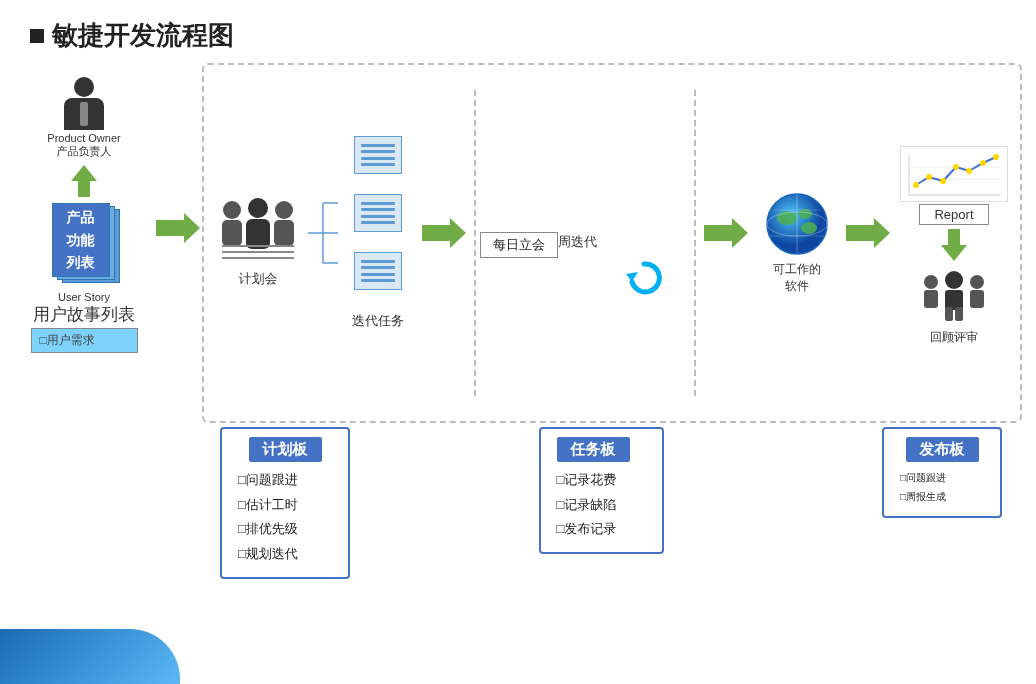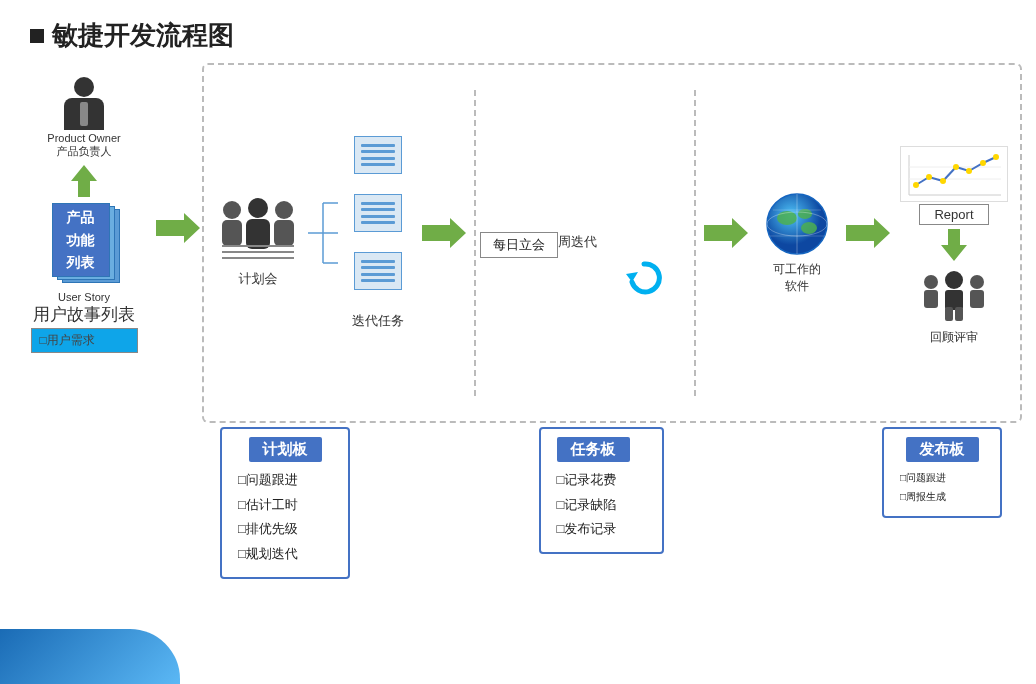--- a/index.html
+++ b/index.html
@@ -46,21 +46,21 @@
       position: absolute;
       bottom: 0;
       left: 0;
       width: 180px;
       height: 55px;
       background: linear-gradient(135deg, #1a6bb5 0%, #5bb8f5 100%);
       border-radius: 0 50px 0 0;
     }
     .user-demand-box {
       border: 1.5px solid #888;
-      background: #0ea5e9;
+      background: #7dd3fc;
       padding: 3px 8px;
       font-size: 11px;
       color: #444;
       margin-top: 2px;
       width: 107px;
       text-align: left;
     }
 
     .full-dashed {
       border: 2px dashed #bbb;

